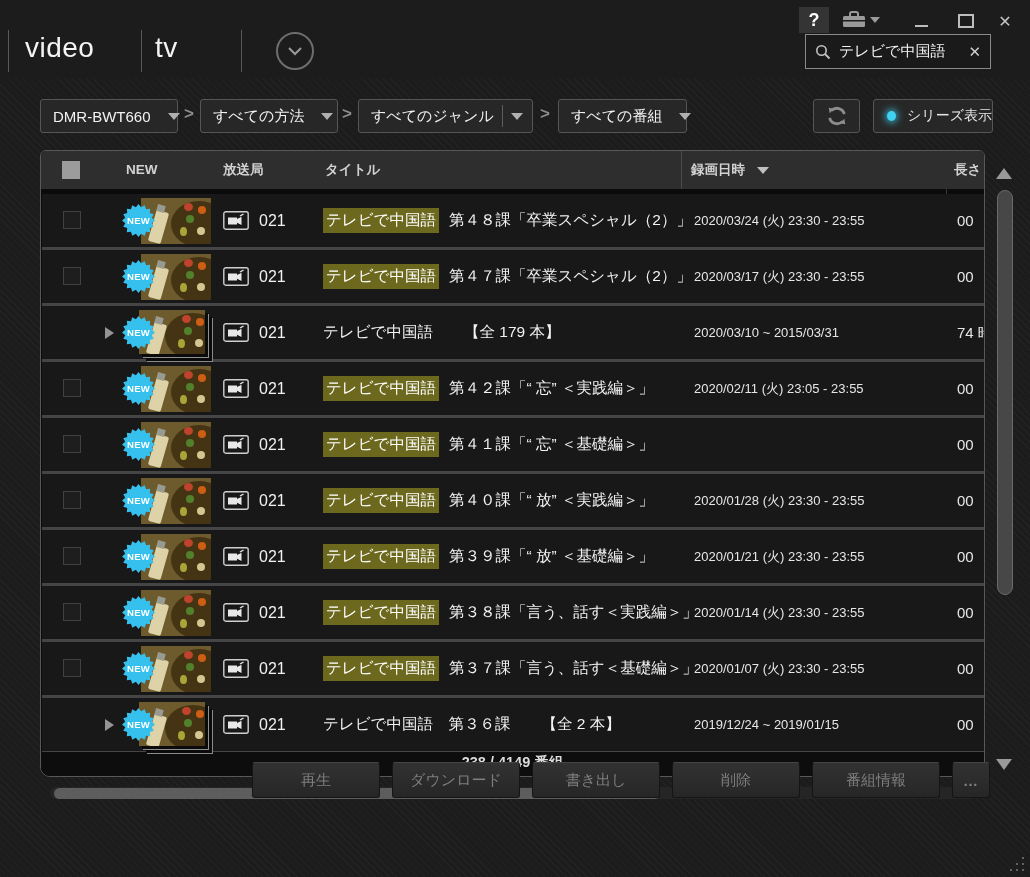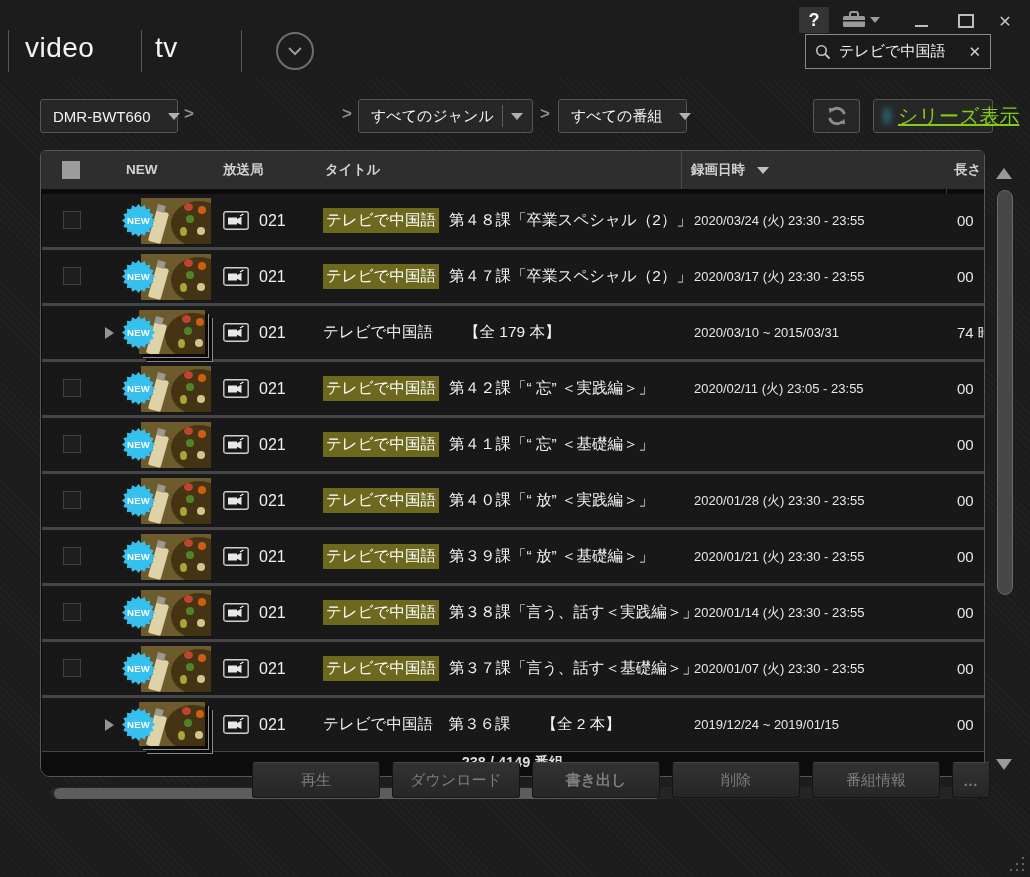--- a/index.html
+++ b/index.html
@@ -51,21 +51,21 @@
   .dd-genre{left:358px;width:175px;}
   .dd-program{left:558px;width:129px;}
   .crumb{position:absolute;top:5px;font-size:17px;font-weight:bold;color:#8d8d8d;}
   .crumb1{left:184px;} .crumb2{left:342px;} .crumb3{left:540px;}
   .refresh-btn{position:absolute;left:813px;top:0;width:47px;height:34px;background:#272727;
     border:1px solid #565656;border-radius:3px;box-sizing:border-box;display:flex;align-items:center;justify-content:center;}
   .series-btn{position:absolute;left:873px;top:0;width:120px;height:34px;background:#272727;
     border:1px solid #565656;border-radius:3px;box-sizing:border-box;display:flex;align-items:center;}
   .series-dot{width:10px;height:10px;border-radius:50%;background:#3fd2f2;margin-left:13px;
     box-shadow:0 0 7px 2px rgba(63,210,242,0.7);}
-  .series-label{font-size:20px;color:#84cc16;margin-left:11px;white-space:nowrap;text-decoration:underline;}
+  .series-label{font-size:14px;color:#e5e5e5;margin-left:11px;white-space:nowrap;}
   
   .panel{position:absolute;left:40px;top:150px;width:945px;height:627px;background:#0b0b0b;
     border:1px solid #585858;border-radius:6px 6px 10px 10px;box-sizing:border-box;overflow:hidden;}
   .thead{position:absolute;left:0;top:0;width:100%;height:38px;background:#2e2e2e;}
   .th{position:absolute;top:0;height:38px;line-height:38px;font-size:13.5px;font-weight:bold;color:#d2d2d2;white-space:nowrap;}
   .th-new{left:85px;}
   .th-station{left:182px;}
   .th-title{left:284px;}
   .th-rec{left:650px;}
   .th-len{left:913px;}
@@ -117,21 +117,21 @@
     border-right:8px solid transparent;border-top:11px solid #9a9a9a;}
   
   .hs-track{position:absolute;left:50px;top:787px;width:927px;height:12px;background:#252525;border-radius:6px;}
   .hs-thumb{position:absolute;left:54px;top:788px;width:606px;height:11px;background:#5d5d5d;border-radius:6px;}
   
   .action{position:absolute;top:762px;height:36px;background:linear-gradient(#323232,#262626);
     border:1px solid #151515;border-top-color:#454545;border-radius:3px;box-sizing:border-box;
     font-size:15px;color:#7e7e7e;display:flex;align-items:center;justify-content:center;white-space:nowrap;}
   .act-play{left:252px;width:128px;}
   .act-download{left:392px;width:128px;}
-  .act-export{left:532px;width:128px;font-weight:bold;}
+  .act-export{left:532px;width:128px;}
   .act-delete{left:672px;width:128px;}
   .act-info{left:812px;width:128px;}
   .act-more{left:952px;width:38px;font-weight:bold;letter-spacing:1px;}
   
   .grip{position:absolute;left:1010px;top:857px;width:16px;height:16px;}
   .grip b{position:absolute;width:2px;height:2px;background:#616161;}
 </style>
 </head>
 <body>
 
@@ -178,20 +178,25 @@
     </span>
   </div>
 
   <div class="filterbar">
     <div class="dd dd-device">
       <span class="lbl">DMR-BWT660</span>
       <span class="divider"></span>
       <span class="arr"></span>
     </div>
     <span class="crumb crumb1">&gt;</span>
+    <div class="dd dd-method">
+      <span class="lbl">すべての方法</span>
+      <span class="divider"></span>
+      <span class="arr"></span>
+    </div>
     <span class="crumb crumb2">&gt;</span>
     <div class="dd dd-genre">
       <span class="lbl">すべてのジャンル</span>
       <span class="divider"></span>
       <span class="arr"></span>
     </div>
     <span class="crumb crumb3">&gt;</span>
     <div class="dd dd-program">
       <span class="lbl">すべての番組</span>
       <span class="divider"></span>

